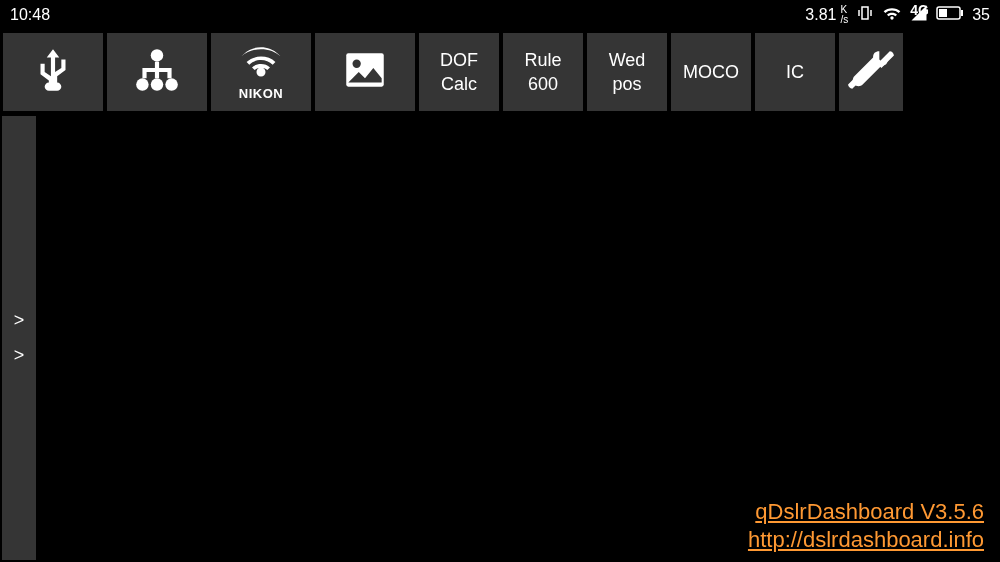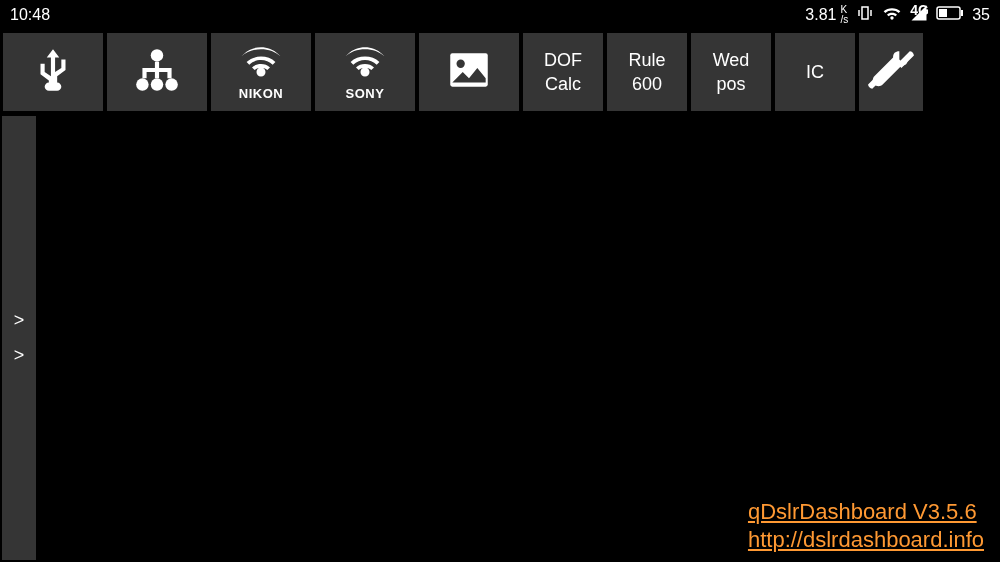--- a/index.html
+++ b/index.html
@@ -97,20 +97,21 @@
     }
     .content {
       flex: 1;
       background: #000;
       position: relative;
     }
     .footer-text {
       position: absolute;
       bottom: 8px;
       right: 16px;
+      text-align: right;
     }
     .footer-link {
       color: #ff9933;
       font-size: 22px;
       text-decoration: underline;
       display: block;
       line-height: 28px;
     }
     svg {
       fill: #fff;
@@ -179,46 +180,41 @@
   <div class="toolbar-btn">
     <span>
       <svg width="44" height="36" viewBox="0 0 24 20">
           <path d="M12 18c1.5 0 2.5-1 2.5-2.5S13.5 13 12 13s-2.5 1-2.5 2.5S10.5 18 12 18zm-5-5c2.5-2.5 7.5-2.5 10 0l-1.5 1.5c-2-2-5-2-7 0zm-3-3c4-4 12-4 16 0l-1.5 1.5c-3.5-3.5-9.5-3.5-13 0zm-3-3c5.5-5.5 16.5-5.5 22 0L21.5 5.5C16.5.5 7.5.5 2.5 5.5z"></path>
         </svg>
     </span>
     <span class="toolbar-sublabel">NIKON</span>
   </div>
   <div class="toolbar-btn">
     <span>
-      <svg width="44" height="36" viewBox="0 0 24 20">
-          <path d="M12 18c1.5 0 2.5-1 2.5-2.5S13.5 13 12 13s-2.5 1-2.5 2.5S10.5 18 12 18zm-5-5c2.5-2.5 7.5-2.5 10 0l-1.5 1.5c-2-2-5-2-7 0zm-3-3c4-4 12-4 16 0l-1.5 1.5c-3.5-3.5-9.5-3.5-13 0zm-3-3c5.5-5.5 16.5-5.5 22 0L21.5 5.5C16.5.5 7.5.5 2.5 5.5z"></path>
-        </svg>
-    </span>
-    <span class="toolbar-sublabel">SONY</span>
-  </div>
-  <div class="toolbar-btn">
-    <span>
       <svg width="50" height="50" viewBox="0 0 24 24">
           <rect x="3" y="4" width="18" height="16" rx="1" fill="#fff"></rect>
           <circle cx="8" cy="9" r="2" fill="#353535"></circle>
           <path d="M4 18l5-5 3 3 4-5 4 5v2H4z" fill="#353535"></path>
         </svg>
     </span>
   </div>
   <div class="toolbar-btn toolbar-btn-text">
     <span class="toolbar-label">DOF</span>
     <span class="toolbar-label">Calc</span>
   </div>
   <div class="toolbar-btn toolbar-btn-text">
     <span class="toolbar-label">Rule</span>
     <span class="toolbar-label">600</span>
   </div>
   <div class="toolbar-btn toolbar-btn-text">
     <span class="toolbar-label">Wed</span>
     <span class="toolbar-label">pos</span>
+  </div>
+  <div class="toolbar-btn toolbar-btn-text">
+    <span class="toolbar-label">MOCO</span>
   </div>
   <div class="toolbar-btn toolbar-btn-text">
     <span class="toolbar-label">IC</span>
   </div>
   <div class="toolbar-btn" style="width:64px">
     <span>
       <svg width="50" height="50" viewBox="0 0 24 24">
           <path d="M21 3l-6 6 2 2 6-6c0-1-1-2-2-2zM3 21l6-6-2-2-6 6c0 1 1 2 2 2z"></path>
           <path d="M16 3c-2 0-3 1-3 3l-9 9c-1 1-1 3 0 4s3 1 4 0l9-9c2 0 3-1 3-3l-2 2-2-2z"></path>
         </svg>

